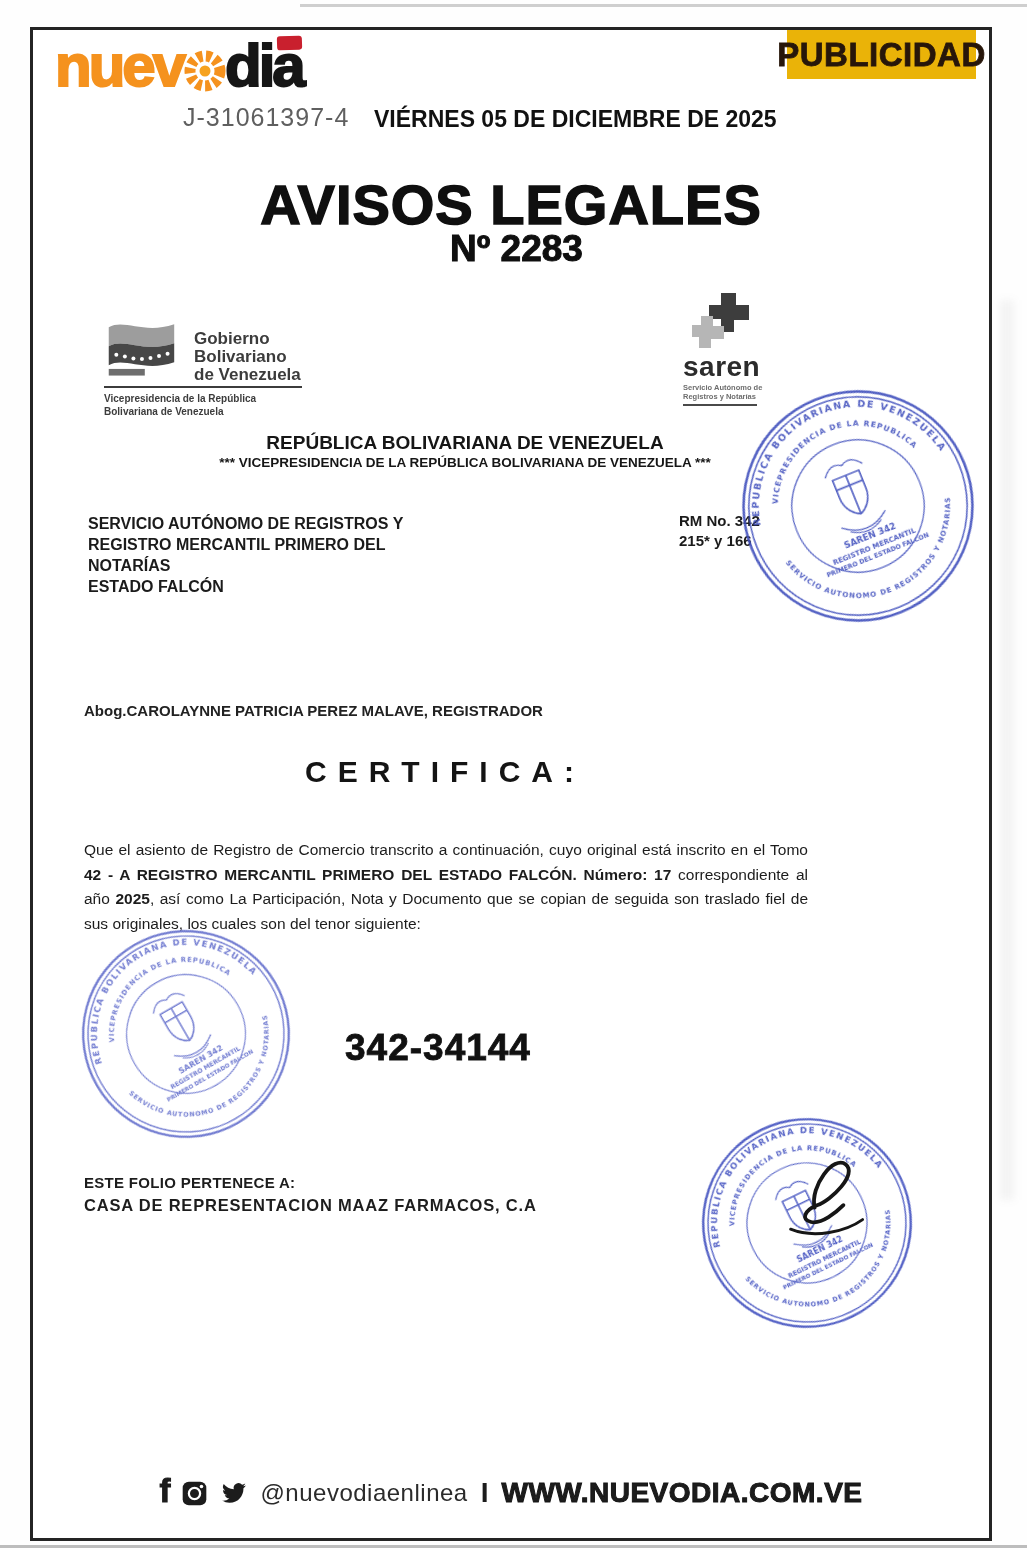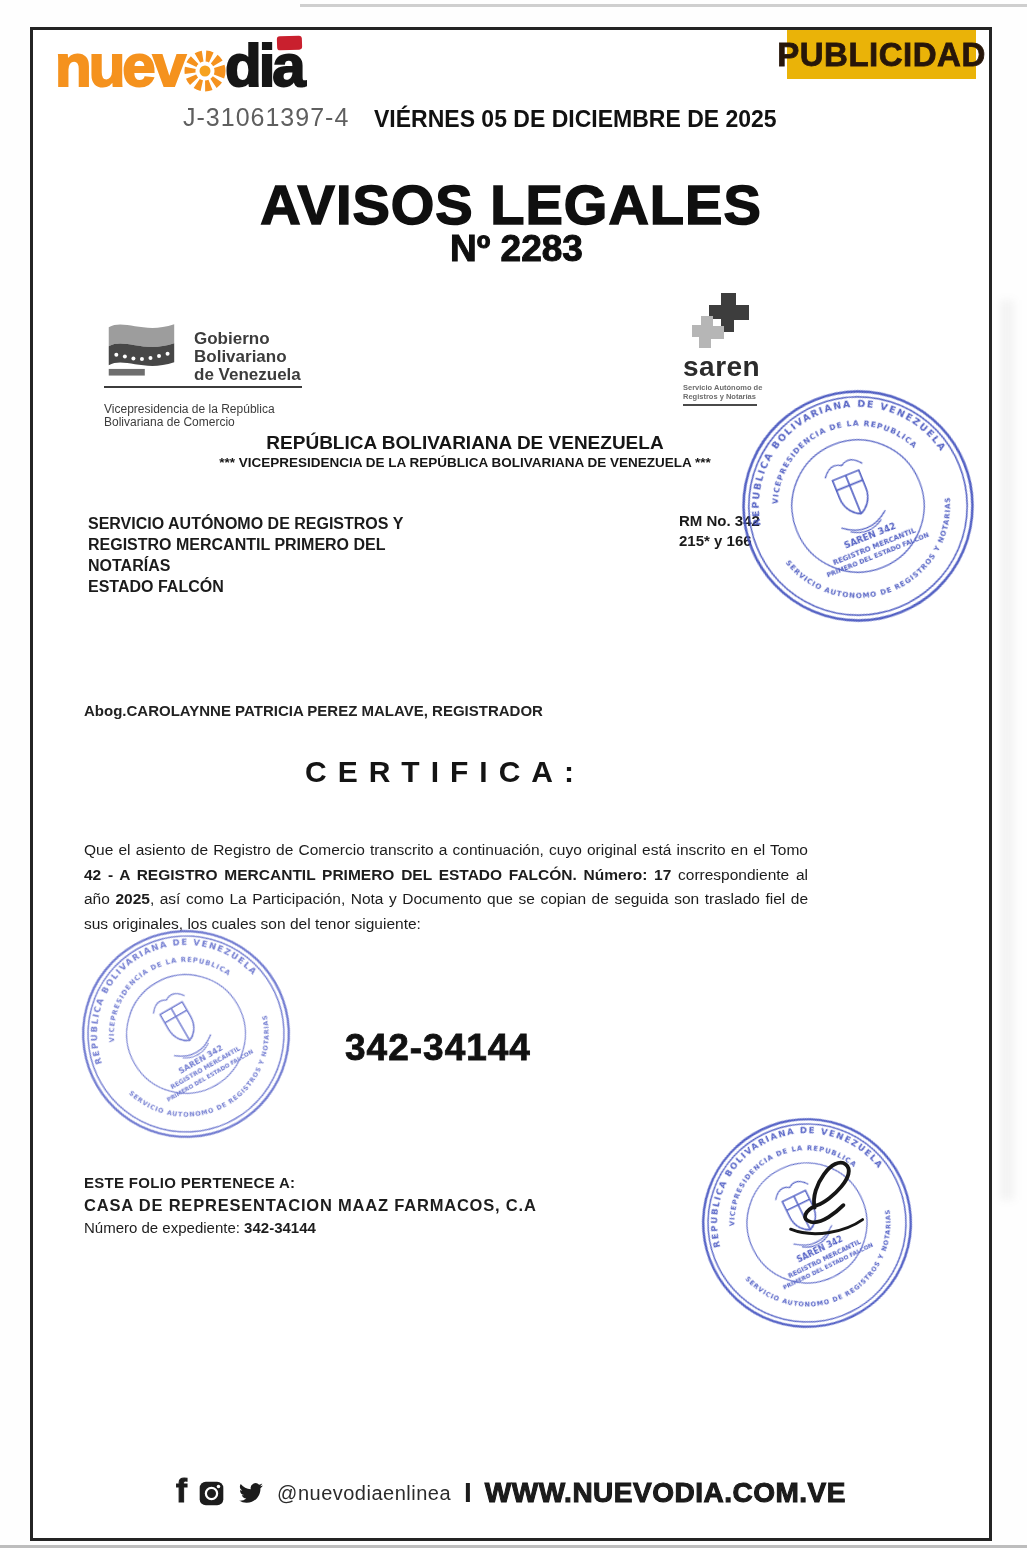--- a/index.html
+++ b/index.html
@@ -34,21 +34,21 @@
               letter-spacing:1px; }
   .headline-num { position:absolute; left:30px; top:228px; width:962px; text-align:center;
                   font-size:37px; font-weight:bold; color:#0f0f0f;padding-left:11px; -webkit-text-stroke:1px #0f0f0f; }
 
   
   .govlogo { position:absolute; left:104px; top:316px; width:200px; }
   .govlogo-row { display:flex; align-items:flex-start;gap:12px; }
   .govlogo-icon { width:74px; height:66px; flex:0 0 auto; }
   .govlogo-name { font-size:17px; font-weight:bold; color:#3c3c3c; line-height:18px; margin:14px 0 0 4px; }
   .govlogo-rule { border-top:2px solid #3c3c3c; margin-top:2px; width:198px; }
-  .govlogo-sub { font-size:12px; font-weight:normal; color:#3c3c3c; line-height:13px; margin-top:15px; }
+  .govlogo-sub { font-size:10px; font-weight:bold; color:#3c3c3c; line-height:13px; margin-top:4px; }
 
   
   .sarenlogo { position:absolute; left:683px; top:291px; width:92px; text-align:left; }
   .sarenlogo-icon { width:62px; height:58px; margin-left:8px; }
   .sarenlogo-name { font-size:28px; font-weight:bold; color:#2c2c2c; letter-spacing:0.5px; line-height:28px; }
   .sarenlogo-sub { font-size:7.5px; color:#6d6d6d; font-weight:bold; line-height:8.5px; margin-top:3px; }
   .sarenlogo-rule { border-top:2.5px solid #4a4a4a; margin-top:3px; width:74px; }
 
   
   .republic1 { position:absolute; left:30px; top:432px; width:870px; text-align:center;
@@ -91,21 +91,21 @@
   .stamp3 { left:700px; top:1116px; width:214px; height:214px; color:#4352c0; opacity:0.9;
             transform:rotate(-26deg); }
   .signature { position:absolute; left:742px; top:1138px; width:150px; height:120px; }
 
   
   .footer { position:absolute; left:30px; top:1468px; width:962px; height:50px;
             display:flex; align-items:center; justify-content:center; gap:11px; color:#1c1c1c; }
   .footer .fb { font-size:33px; font-weight:bold; line-height:30px; margin-top:-4px;
                 -webkit-text-stroke:1px #1c1c1c; }
   .footer svg { display:block; }
-  .footer-handle { font-size:20px; color:#2b2b2b; letter-spacing:0.5px; }
+  .footer-handle { font-size:24px; color:#2b2b2b; letter-spacing:0.5px; }
   .footer-sep { font-size:28px; font-weight:bold; margin:0 2px; }
   .footer-site { font-size:28px; font-weight:bold; -webkit-text-stroke:1px #141414; letter-spacing:0.5px; }
 </style>
 </head>
 <body>
 
 <div class="page">
 
   <div class="artifact" style="left:300px;top:4px;width:727px;height:3px;background:#cfcfcf;"></div>
   <div class="artifact" style="left:0px;top:1545px;width:1027px;height:3px;background:#bdbdbd;"></div>
@@ -155,21 +155,21 @@
       </svg>
       <div class="govlogo-name">
         <div>Gobierno</div>
         <div>Bolivariano</div>
         <div>de Venezuela</div>
       </div>
     </div>
     <div class="govlogo-rule"></div>
     <div class="govlogo-sub">
       <div>Vicepresidencia de la República</div>
-      <div>Bolivariana de Comercio</div>
+      <div>Bolivariana de Venezuela</div>
     </div>
   </div>
 
   <div class="sarenlogo">
     <svg class="sarenlogo-icon" viewBox="0 0 62 58">
       <path d="M30,2 h15 v12 h13 v15 h-15 v12 h-13 v-13 h-12 v-14 h12 z" fill="#3d3d3d"></path>
       <path d="M10,25 h12 v10 h11 v13 h-13 v9 h-12 v-11 h-7 v-12 h9 z" fill="#b6b6b6"></path>
     </svg>
     <div class="sarenlogo-name">saren</div>
     <div class="sarenlogo-sub">
@@ -258,21 +258,20 @@
         <text x="100" y="147" font-size="5.4" text-anchor="middle">PRIMERO DEL ESTADO FALCON</text>
       </g>
     </svg>
   </div>
 
   <div class="folio-number">342-34144</div>
 
   <div class="folio-block">
     <div class="folio-line1">ESTE FOLIO PERTENECE A:</div>
     <div class="folio-line2">CASA DE REPRESENTACION MAAZ FARMACOS, C.A</div>
-    <div class="folio-line3"><span>Número de expediente: </span><b>342-34144</b></div>
   </div>
 
   <div class="stamp-wrap stamp3">
     <svg class="stamp" viewBox="0 0 200 200">
       <defs>
         <path id="c-top" d="M 16,100 A 84,84 0 1 1 184,100"></path>
         <path id="c-top2" d="M 32,100 A 68,68 0 1 1 168,100"></path>
         <path id="c-bot" d="M 22,100 A 78,78 0 0 0 178,100"></path>
       </defs>
       <g fill="none" stroke="currentColor">

